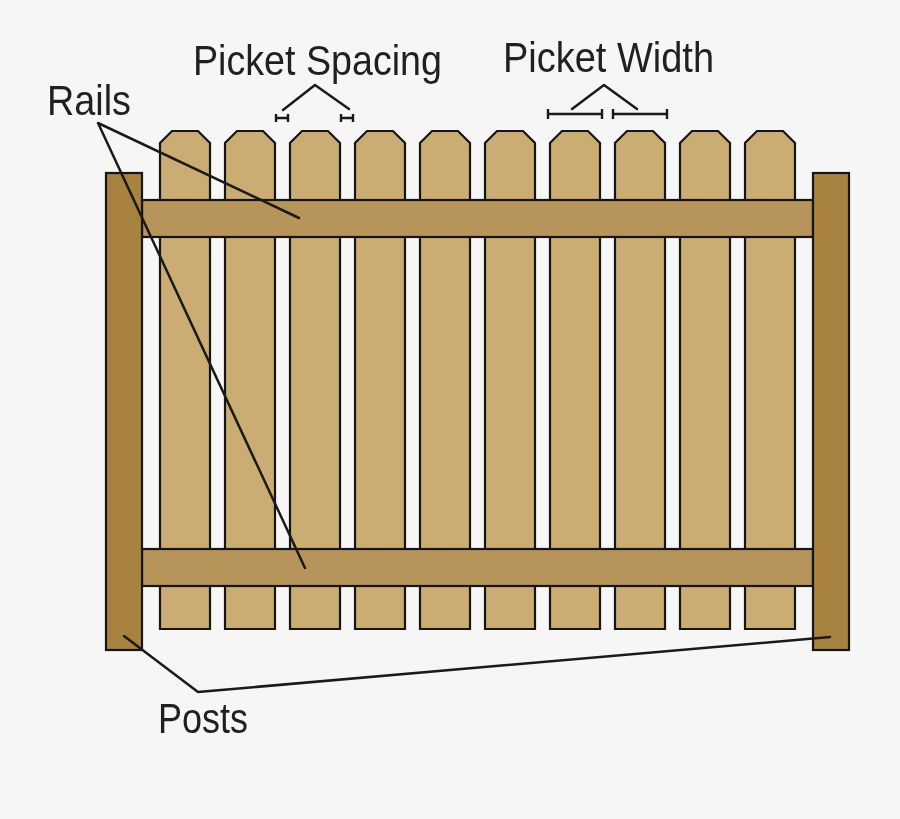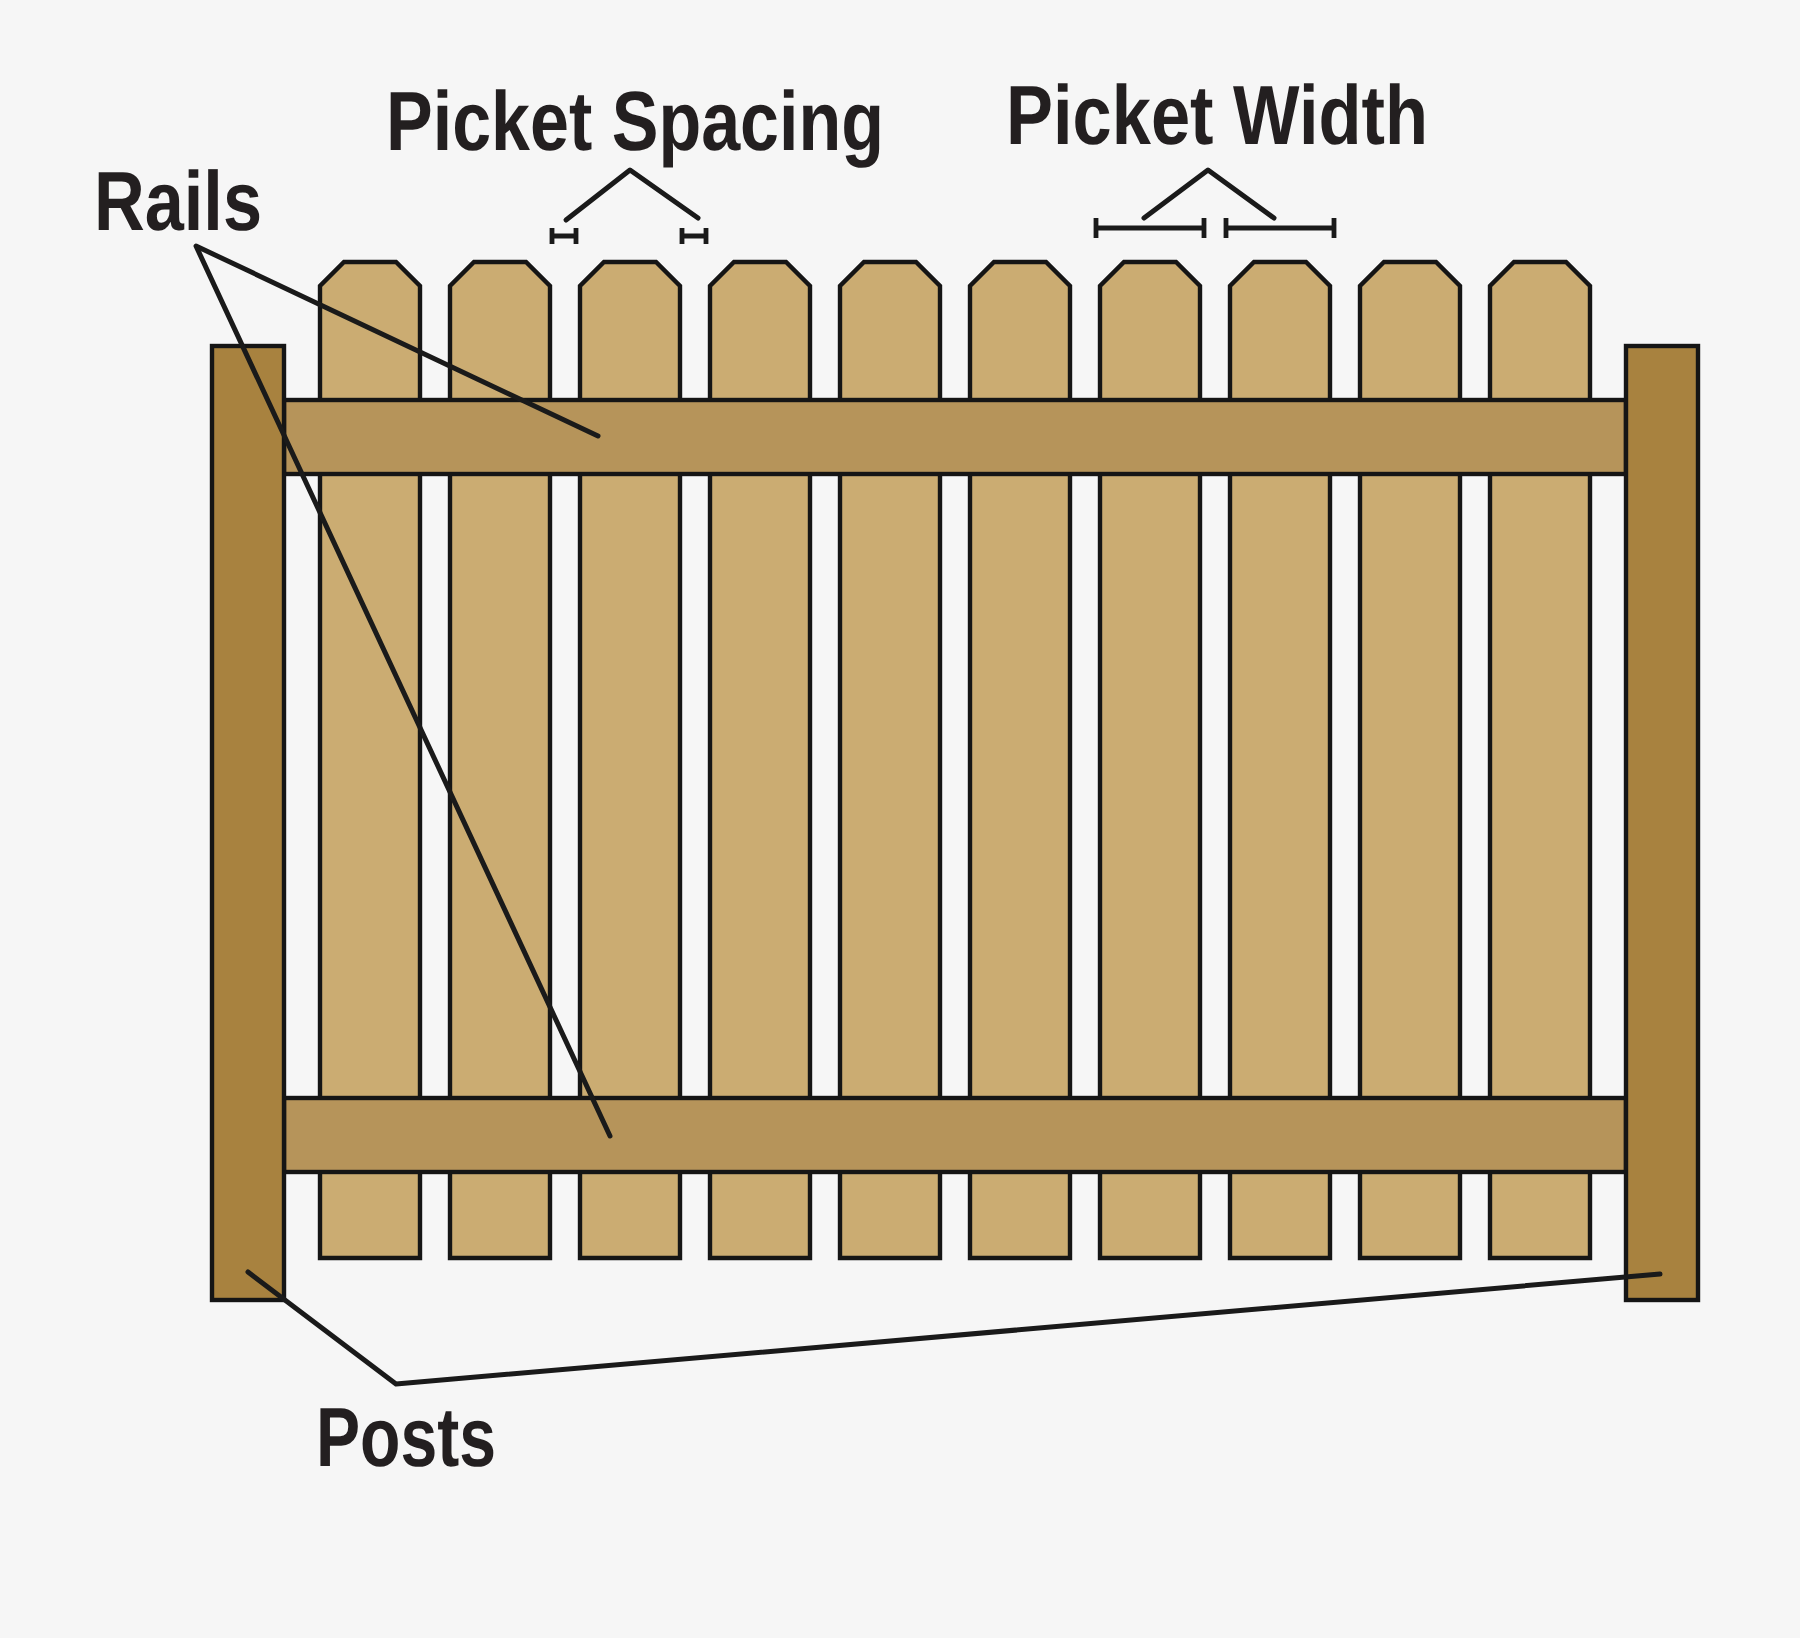--- a/index.html
+++ b/index.html
@@ -2,21 +2,21 @@
 <html style="--bg: #f6f6f6; --outline: #151515; --line: #1a1a1a; --text: #231f20; --picket: #cbac72; --rail: #b6945a; --post: #a8823f;"><head>
 <meta charset="utf-8">
 <style>
   html, body { margin: 0; padding: 0; }
   body {
     width: 900px; height: 819px;
     background: var(--bg, #f6f6f6);
     font-family: "Liberation Sans", sans-serif;
     overflow: hidden;
   }
-  .stage { position: relative; width: 900px; height: 819px; font-weight: bold; }
+  .stage { position: relative; width: 900px; height: 819px; }
   svg { display: block; }
   .bg     { fill: var(--bg, #f6f6f6); }
   .picket { fill: var(--picket, #cbac72); stroke: var(--outline, #151515); stroke-width: 2.2; stroke-linejoin: miter; }
   .rail   { fill: var(--rail, #b6945a);  stroke: var(--outline, #151515); stroke-width: 2.2; }
   .post   { fill: var(--post, #a8823f);  stroke: var(--outline, #151515); stroke-width: 2.2; }
   .leader { fill: none; stroke: var(--line, #1a1a1a); stroke-width: 2.5; stroke-linecap: round; stroke-linejoin: round; }
   .dim    { fill: none; stroke: var(--line, #1a1a1a); stroke-width: 2.4; stroke-linecap: butt; }
   .label  { font-family: "Liberation Sans", sans-serif; font-size: 42px; fill: var(--text, #231f20); }
 </style>
 </head>

